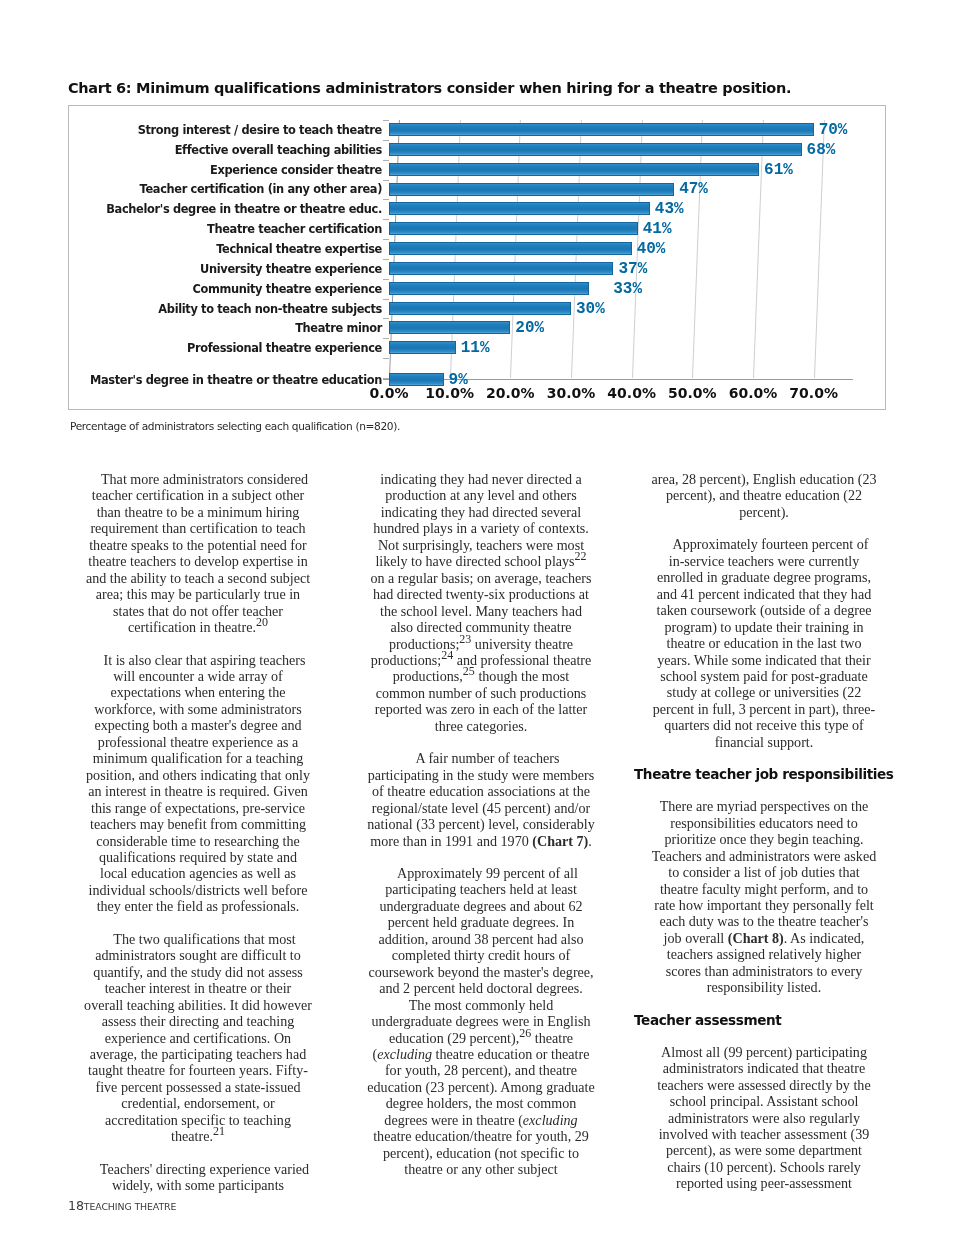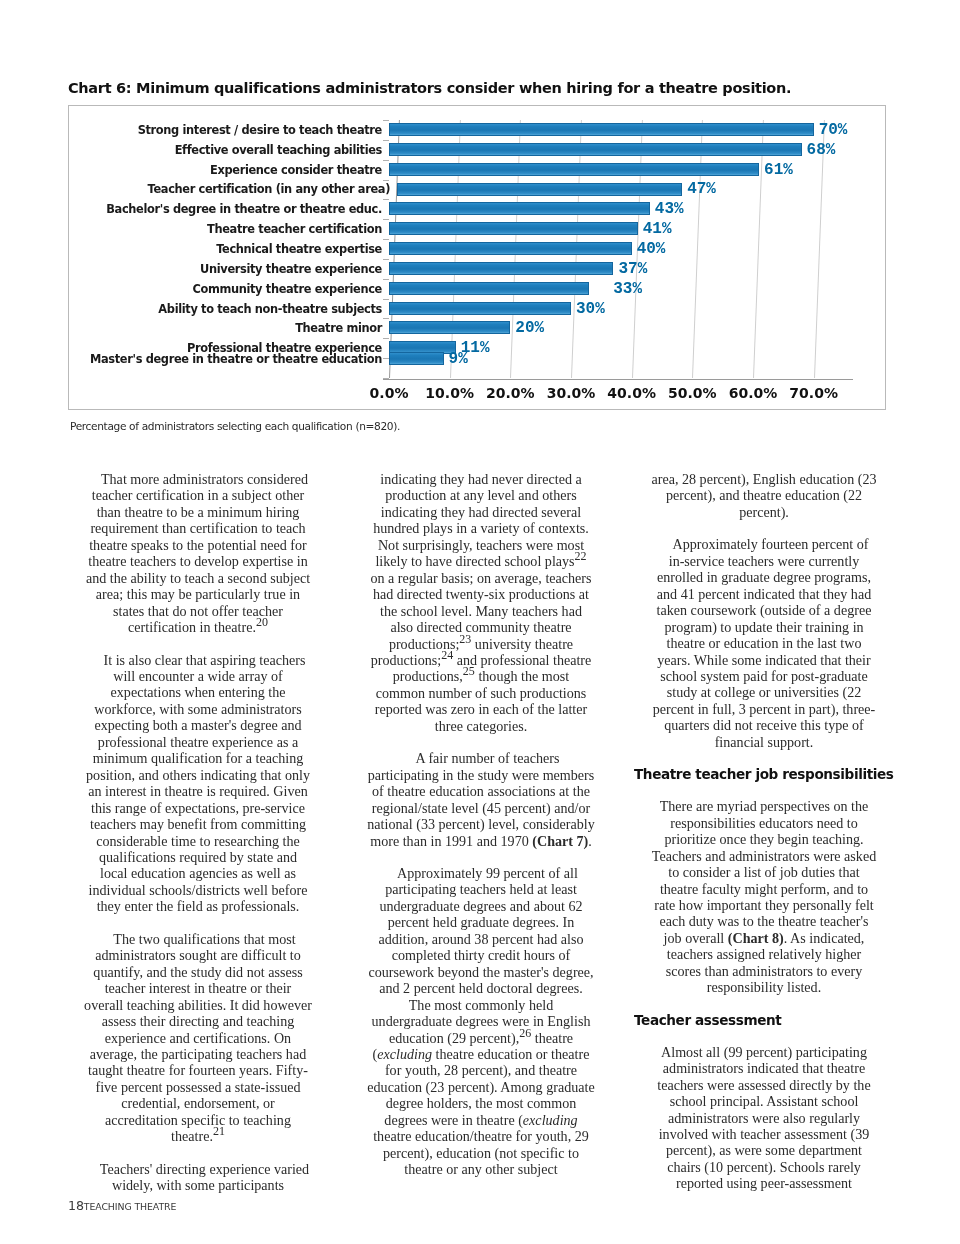--- a/index.html
+++ b/index.html
@@ -266,21 +266,21 @@
             <div class="row" style="top: 19.8462px; height: 19.8462px;">
               <div class="cat-label">Effective overall teaching abilities</div>
               <div class="bar" style="width: 412.533px;"></div>
               <div class="bar-value" style="left: 412.533px;">68%</div>
             </div>
             <div class="row" style="top: 39.6923px; height: 19.8462px;">
               <div class="cat-label">Experience consider theatre</div>
               <div class="bar" style="width: 370.067px;"></div>
               <div class="bar-value" style="left: 370.067px;">61%</div>
             </div>
-            <div class="row" style="top: 59.5385px; height: 19.8462px; margin-left: 8px;">
+            <div class="row" style="top: 59.5385px; height: 19.8462px;">
               <div class="cat-label">Teacher certification (in any other area)</div>
               <div class="bar" style="width: 285.133px;"></div>
               <div class="bar-value" style="left: 285.133px;">47%</div>
             </div>
             <div class="row" style="top: 79.3846px; height: 19.8462px;">
               <div class="cat-label">Bachelor's degree in theatre or theatre educ.</div>
               <div class="bar" style="width: 260.867px;"></div>
               <div class="bar-value" style="left: 260.867px;">43%</div>
             </div>
             <div class="row" style="top: 99.2308px; height: 19.8462px;">
@@ -311,21 +311,21 @@
             <div class="row" style="top: 198.462px; height: 19.8462px;">
               <div class="cat-label">Theatre minor</div>
               <div class="bar" style="width: 121.333px;"></div>
               <div class="bar-value" style="left: 121.333px;">20%</div>
             </div>
             <div class="row" style="top: 218.308px; height: 19.8462px;">
               <div class="cat-label">Professional theatre experience</div>
               <div class="bar" style="width: 66.7333px;"></div>
               <div class="bar-value" style="left: 66.7333px;">11%</div>
             </div>
-            <div class="row" style="top: 229px; height: 19.8462px;">
+            <div class="row" style="top: 250px; height: 19.8462px;">
               <div class="cat-label">Master's degree in theatre or theatre education</div>
               <div class="bar" style="width: 54.6px;"></div>
               <div class="bar-value" style="left: 54.6px;">9%</div>
             </div>
           </div>
         <div id="ticks">
             <div class="tick" style="left: 0px;">0.0%</div>
             <div class="tick" style="left: 60.6667px;">10.0%</div>
             <div class="tick" style="left: 121.333px;">20.0%</div>
             <div class="tick" style="left: 182px;">30.0%</div>

